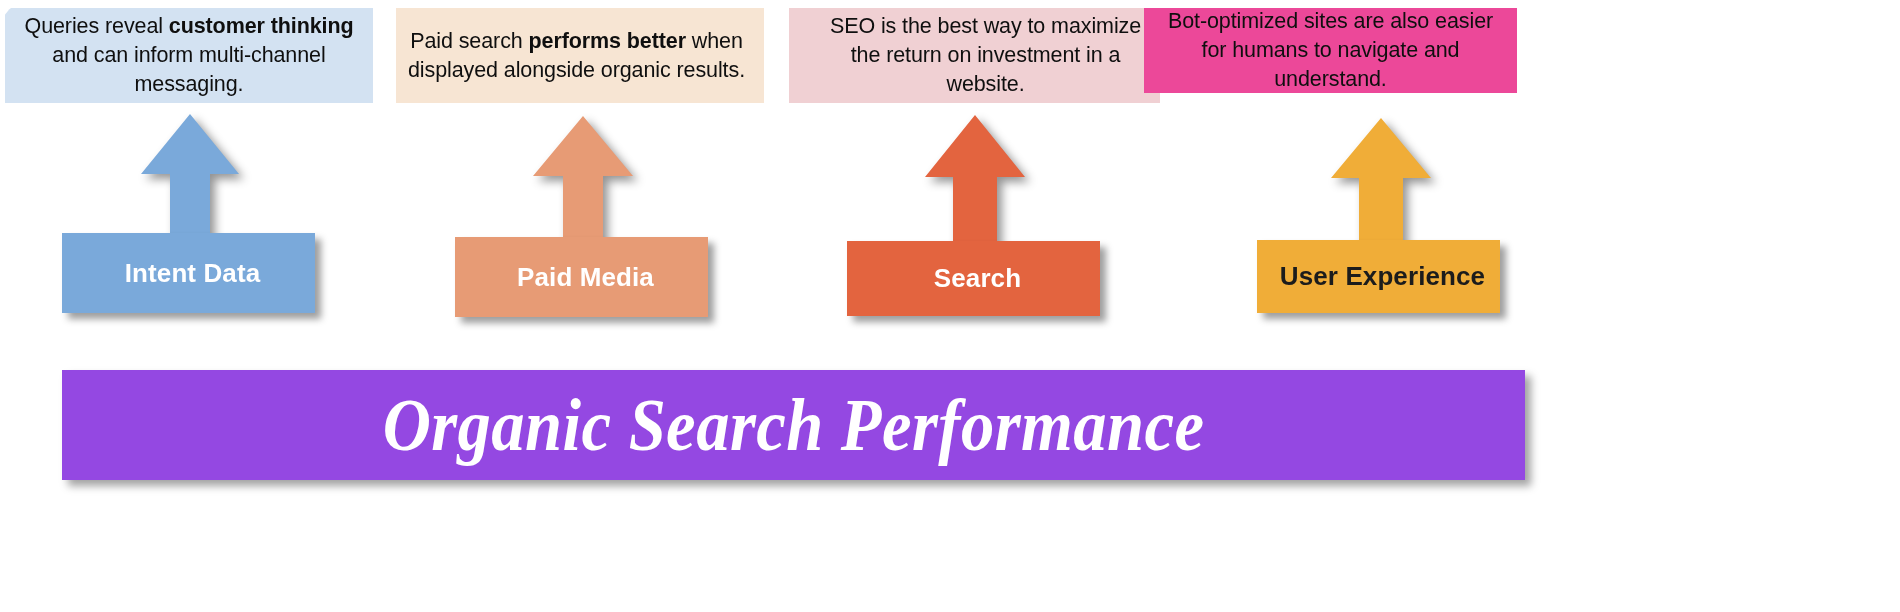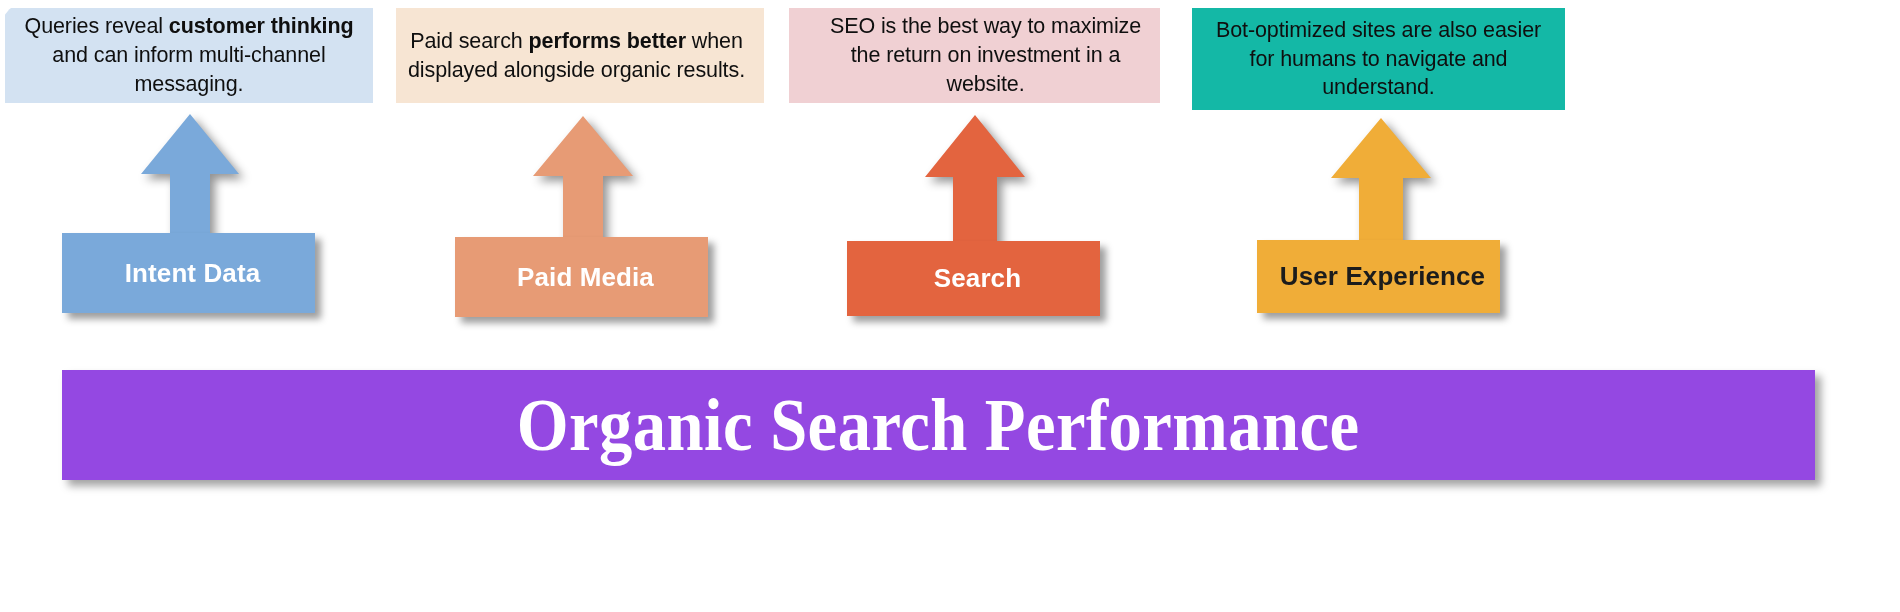--- a/index.html
+++ b/index.html
@@ -98,21 +98,21 @@
       <span>Paid search </span><b>performs better</b><span> when displayed alongside organic results.</span>
     </span>
   </div>
 
   <div class="caption-card" id="caption-2" style="left: 789px; top: 8px; width: 371px; height: 95px; background: rgb(240, 208, 211); color: rgb(15, 15, 15); padding-left: 36px;">
     <span class="cap-text">
       <span>SEO is the best way to maximize the return on investment in a website.</span><b></b><span></span>
     </span>
   </div>
 
-  <div class="caption-card" id="caption-3" style="left: 1192px; top: 8px; width: 373px; height: 102px; background: #14b8a6; color: rgb(15, 15, 15);">
+  <div class="caption-card" id="caption-3" style="left: 1144px; top: 8px; width: 373px; height: 85px; background: #ec4899; color: rgb(15, 15, 15);">
     <span class="cap-text">
       <span>Bot-optimized sites are also easier for humans to navigate and understand.</span><b></b><span></span>
     </span>
   </div>
 
   <div class="arrow-wrap" id="arrow-0" style="left: 141px; top: 114px; width: 98px; height: 178px;">
     <svg viewBox="0 0 98 178" preserveAspectRatio="none" width="98" height="178">
       <polygon class="arrow-poly" id="arrow-poly-0" points="49.0,0.0 98.0,60.0 69.0,60.0 69.0,178.0 29.0,178.0 29.0,60.0 0.0,60.0" fill="#7aa9da"></polygon>
     </svg>
   </div>
@@ -138,17 +138,17 @@
   <div class="label-box" id="box-1" style="left: 455px; top: 237px; width: 253px; height: 80px; background: rgb(231, 155, 117); color: rgb(255, 255, 255);">
     <span class="box-text">Paid Media</span>
   </div>
   <div class="label-box" id="box-2" style="left: 847px; top: 241px; width: 253px; height: 75px; background: rgb(227, 100, 63); color: rgb(255, 255, 255);">
     <span class="box-text">Search</span>
   </div>
   <div class="label-box" id="box-3" style="left: 1257px; top: 240px; width: 243px; height: 73px; background: rgb(240, 173, 56); color: rgb(28, 28, 28);">
     <span class="box-text">User Experience</span>
   </div>
 
-  <div id="banner" style="left: 62px; top: 370px; width: 1753px; height: 110px; background: rgb(148, 72, 226);">
+  <div id="banner" style="left: 62px; top: 370px; width: 1463px; height: 110px; background: rgb(148, 72, 226); font-style: italic;">
     <div id="banner-title" style="color: rgb(255, 255, 255);">Organic Search Performance</div>
   </div>
 
 </div>
 
 </body></html>

